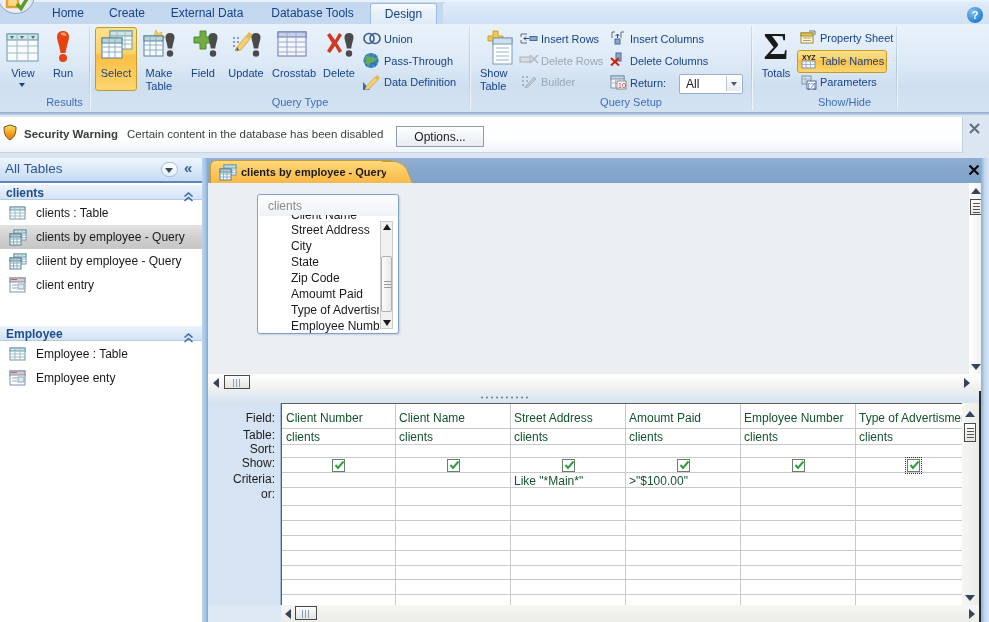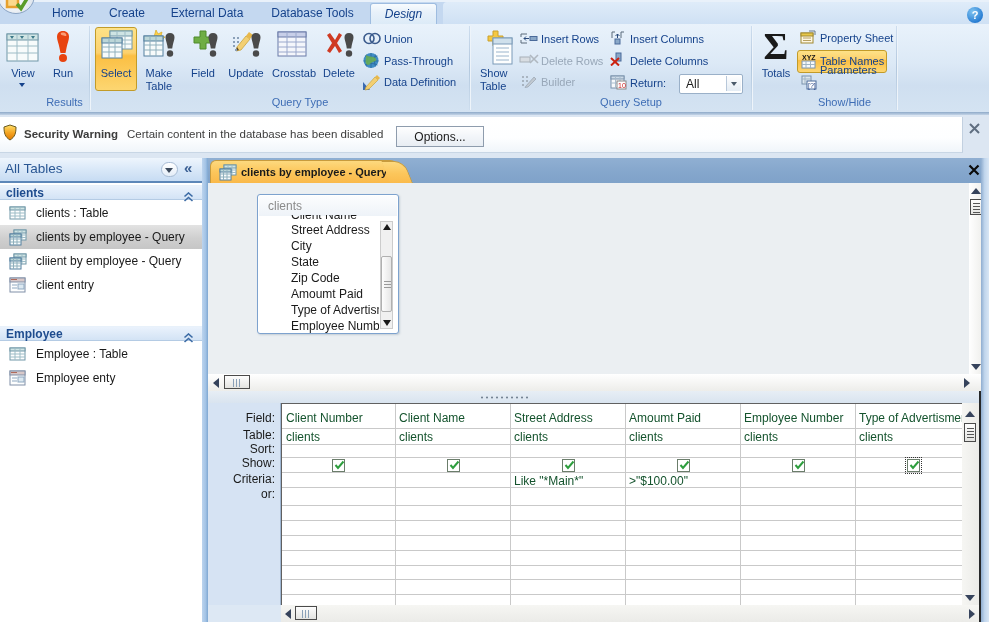--- a/index.html
+++ b/index.html
@@ -3,21 +3,21 @@
 <meta charset="utf-8">
 <style>
 * { margin:0; padding:0; box-sizing:border-box; }
 html,body { width:989px; height:622px; overflow:hidden; font-family:"Liberation Sans",sans-serif; }
 body { position:relative; background:#dce6f2; }
 .abs { position:absolute; }
 
 
 #tabbar { left:0; top:0; width:989px; height:40px; background:#c4d8f0; }
 #tabbar .tab { position:absolute; top:3px; height:21px; line-height:21px; color:#15428b; font-size:12px; text-align:center; }
-#tabbar .active { background:linear-gradient(#f8fbfe,#e8f1fa 40%,#dcebf7); border:1px solid #9ebce0; border-bottom:none; border-radius:3px 3px 0 0; color:#15428b;font-style:italic; }
+#tabbar .active { background:linear-gradient(#f8fbfe,#e8f1fa 40%,#dcebf7); border:1px solid #9ebce0; border-bottom:none; border-radius:3px 3px 0 0; color:#15428b; }
 #orb { left:-3px; top:-24px; width:38px; height:38px; border-radius:50%; background:radial-gradient(circle at 45% 65%, #fdfdfd, #dfe6ee 60%, #b8c6d8); border:1px solid #8ba4c4; }
 #help { right:6px; top:7px; width:16px; height:16px; border-radius:50%; background:radial-gradient(circle at 35% 30%, #7fc3f0, #2a7fd4 70%, #1b64b4); color:#fff; font-size:11px; font-weight:bold; text-align:center; line-height:16px; }
 
 
 #ribbon { left:0; top:24px; width:989px; height:89px; background:linear-gradient(#e9f2fb, #dcE9f6 45%, #cfdff0 70%, #d4e3f2); border-bottom:1px solid #96b0ce; }
 #ribbon:after { content:""; position:absolute; left:0; bottom:-3px; width:989px; height:3px; background:linear-gradient(#8ea9c8,#c3d4e7); }
 .gsep { position:absolute; top:2px; width:2px; height:84px; background:linear-gradient(#cdddee,#b3c8de 50%,#cdddee); border-right:1px solid #eef4fa; }
 .glabel { position:absolute; top:71px; height:14px; line-height:14px; font-size:11px; color:#3e6db5; text-align:center;padding-left:40px; }
 .btn-label { position:absolute; font-size:11px; line-height:13px; color:#15428b; text-align:center; }
 .small-item { position:absolute; font-size:11px; color:#15428b; height:16px; line-height:16px; }
@@ -280,21 +280,21 @@
     <rect x="1" y="8" width="13" height="7" fill="#f6f9fb" stroke="#7a92ac"></rect>
     <path d="M5 8 V15 M9.5 8 V15 M1 11.5 H14" stroke="#a0b4c4" fill="none"></path>
   </svg>
   <div class="small-item" style="left:820px;top:29px;">Table Names</div>
   <svg class="abs" style="left:801px;top:51px" width="16" height="15" viewBox="0 0 16 15">
     <rect x="1" y="1" width="9" height="8" fill="#dce6ee" stroke="#7a92ac"></rect>
     <path d="M4 1 V9 M1 4 H10" stroke="#a0b4c4" fill="none"></path>
     <rect x="6" y="6" width="9" height="8" fill="#fff" stroke="#4a6a9a"></rect>
     <text x="7" y="12.5" font-size="7" fill="#2a4a8a" font-family="Liberation Sans">[?]</text>
   </svg>
-  <div class="small-item" style="left:820px;top:38px;">Parameters</div>
+  <div class="small-item" style="left:820px;top:50px;">Parameters</div>
 </div>
 
 <div id="secbar" class="abs">
   <svg class="abs" style="left:3px;top:7px" width="14" height="17" viewBox="0 0 14 17">
     <path d="M7 1 L13 3 C13 9 12 13 7 16 C2 13 1 9 1 3 Z" fill="url(#shg)" stroke="#6a5a20" stroke-width="1"></path>
     <defs>
         <linearGradient id="shg" x1="0" y1="0" x2="0" y2="1">
       <stop offset="0" stop-color="#ffe06a"></stop>
           <stop offset="0.5" stop-color="#f5a623"></stop>
           <stop offset="1" stop-color="#e07800"></stop>

